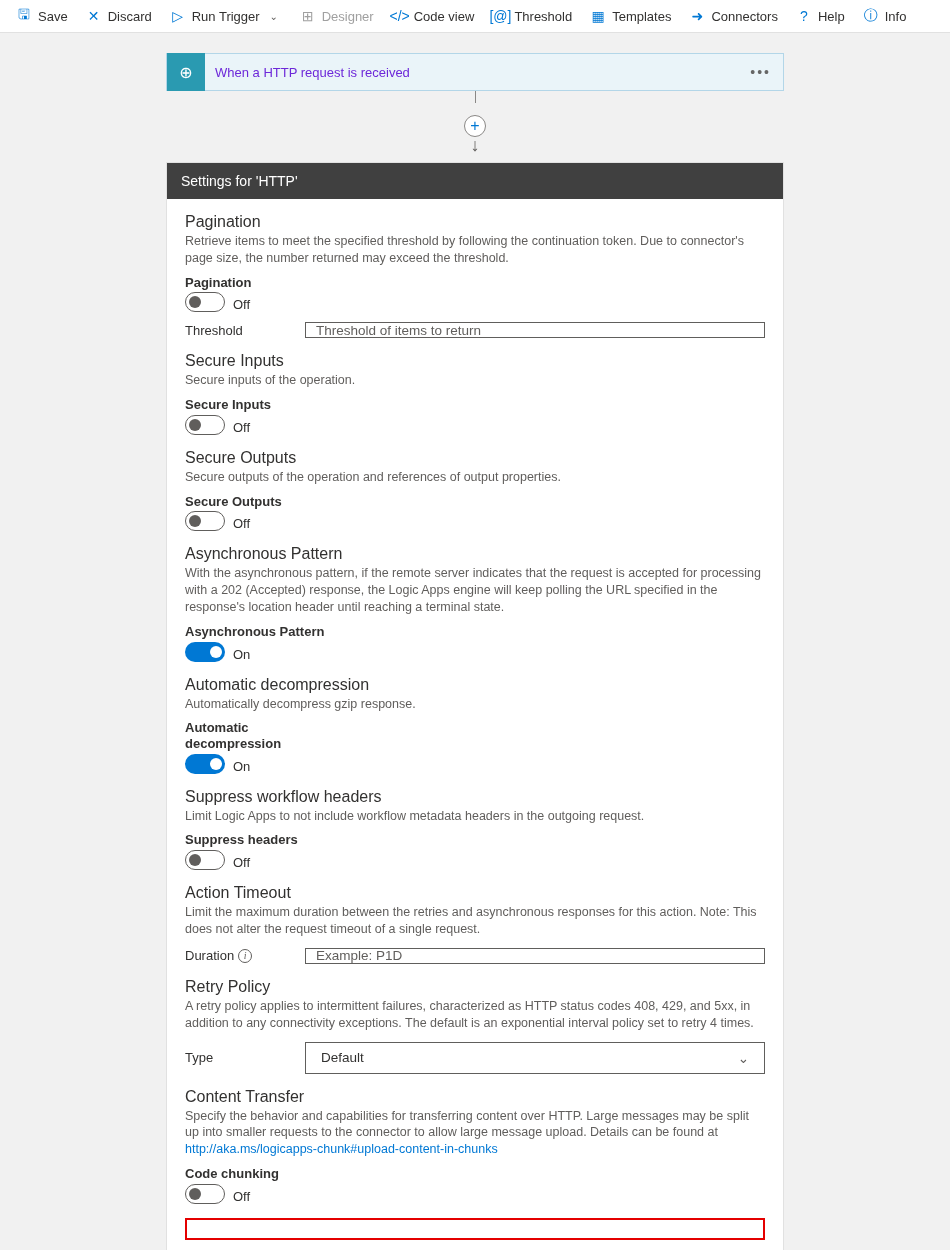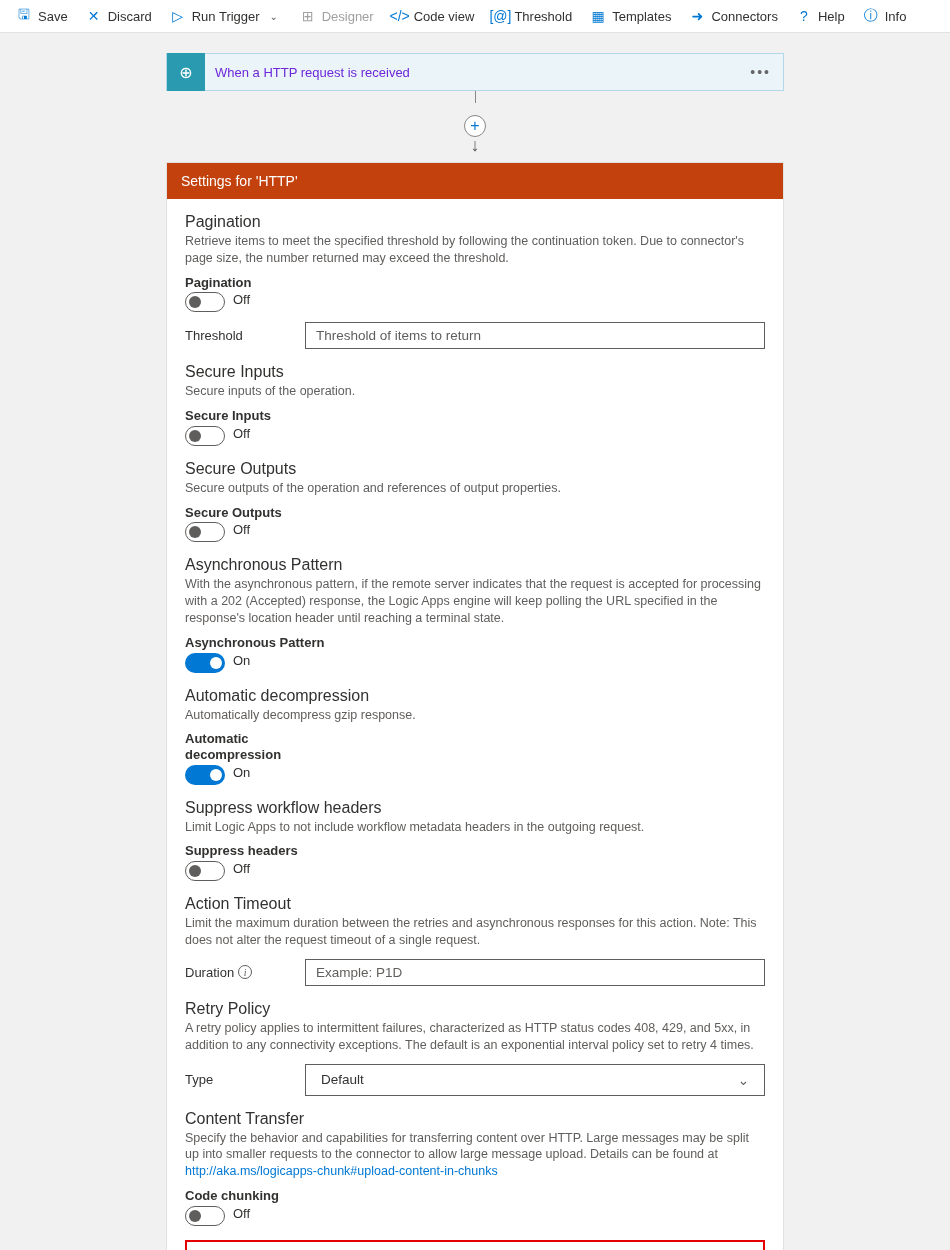--- a/index.html
+++ b/index.html
@@ -11,37 +11,37 @@
 .tb-ic.disabled{color:#a0a0a0}
 .canvas{background:#f1f1f1;padding:20px 0 40px;min-height:1200px;border-bottom:1px solid #e1e1e1}
 .trigger-card{width:618px;margin:0 auto;height:38px;display:flex;align-items:center;border:1px solid #b3d6e8;background:#eaf4f9;position:relative}
 .trigger-ic{width:38px;height:38px;background:#2a9ab1;color:#fff;display:flex;align-items:center;justify-content:center;font-size:16px}
 .trigger-title{padding:0 10px;font-size:13px;color:#6d28d9}
 .trigger-dots{position:absolute;right:12px;color:#666;letter-spacing:2px;font-size:14px}
 .connector-line{display:flex;flex-direction:column;align-items:center;margin:0 auto;width:618px}
 .plus-circle{width:22px;height:22px;border:1px solid #8a8886;border-radius:50%;background:#fff;color:#0078d4;display:flex;align-items:center;justify-content:center;font-size:16px;margin-top:12px;position:relative;z-index:2}
 .arrow-down{color:#605e5c;font-size:18px;margin-top:-2px}
 .settings-panel{width:618px;margin:6px auto 0;background:#fff;border:1px solid #e1e1e1}
-.settings-hdr{background:#c2410c;color:#fff;padding:10px 14px;font-size:14px}
+.settings-hdr{background:#404040;color:#fff;padding:10px 14px;font-size:14px}
 .settings-body{padding:14px 18px 18px}
 .sec{margin-bottom:14px}
 .sec-title{font-size:16px;color:#323130;font-weight:400;margin-bottom:2px}
 .sec-desc{font-size:12.5px;color:#605e5c;line-height:1.35}
 .sec-desc a{color:#0078d4;text-decoration:none}
 .lbl-strong{font-weight:600;font-size:13px;margin-top:8px;margin-bottom:2px;display:block;line-height:1.2}
-.toggle-row{display:flex;align-items:flex-start;gap:8px;margin-top:2px}
+.toggle-row{display:flex;align-items:flex-end;gap:8px;margin-top:2px}
 .toggle{width:40px;height:20px;border-radius:10px;position:relative;cursor:pointer}
 .toggle.off{border:1px solid #605e5c;background:#fff}
 .toggle.off .knob{width:12px;height:12px;border-radius:50%;background:#605e5c;position:absolute;left:3px;top:3px}
 .toggle.on{background:#0078d4}
 .toggle.on .knob{width:12px;height:12px;border-radius:50%;background:#fff;position:absolute;right:3px;top:4px}
 .toggle-lbl{font-size:13px;color:#323130}
 .field-row{display:flex;align-items:center;margin-top:10px;}
 .field-lbl{width:120px;font-size:13px;color:#323130;display:flex;align-items:center;gap:4px}
-.txt-input{flex:1;height:27px;border:1px solid #605e5c;padding:0 10px;font-size:13.5px;color:#ef4444}
+.txt-input{flex:1;height:16px;border:1px solid #605e5c;padding:0 10px;font-size:13.5px;color:#ef4444}
 .txt-input::placeholder{color:#605e5c}
 .sel{flex:1;height:32px;border:1px solid #605e5c;padding:0 15px;font-size:13.5px;display:flex;align-items:center;justify-content:space-between;cursor:pointer}
 .tracked-box{border:2px solid #e40000;padding:8px 10px 10px;margin-top:6px}
 .info-ic{width:14px;height:14px;border:1px solid #605e5c;border-radius:50%;display:inline-flex;align-items:center;justify-content:center;font-size:10px;font-style:italic;font-family:Georgia,serif;color:#605e5c}
 .vline{width:1px;height:12px;background:#8a8886;margin:0 auto}
 </style>
 </head>
 <body>
 
 <div class="toolbar">

